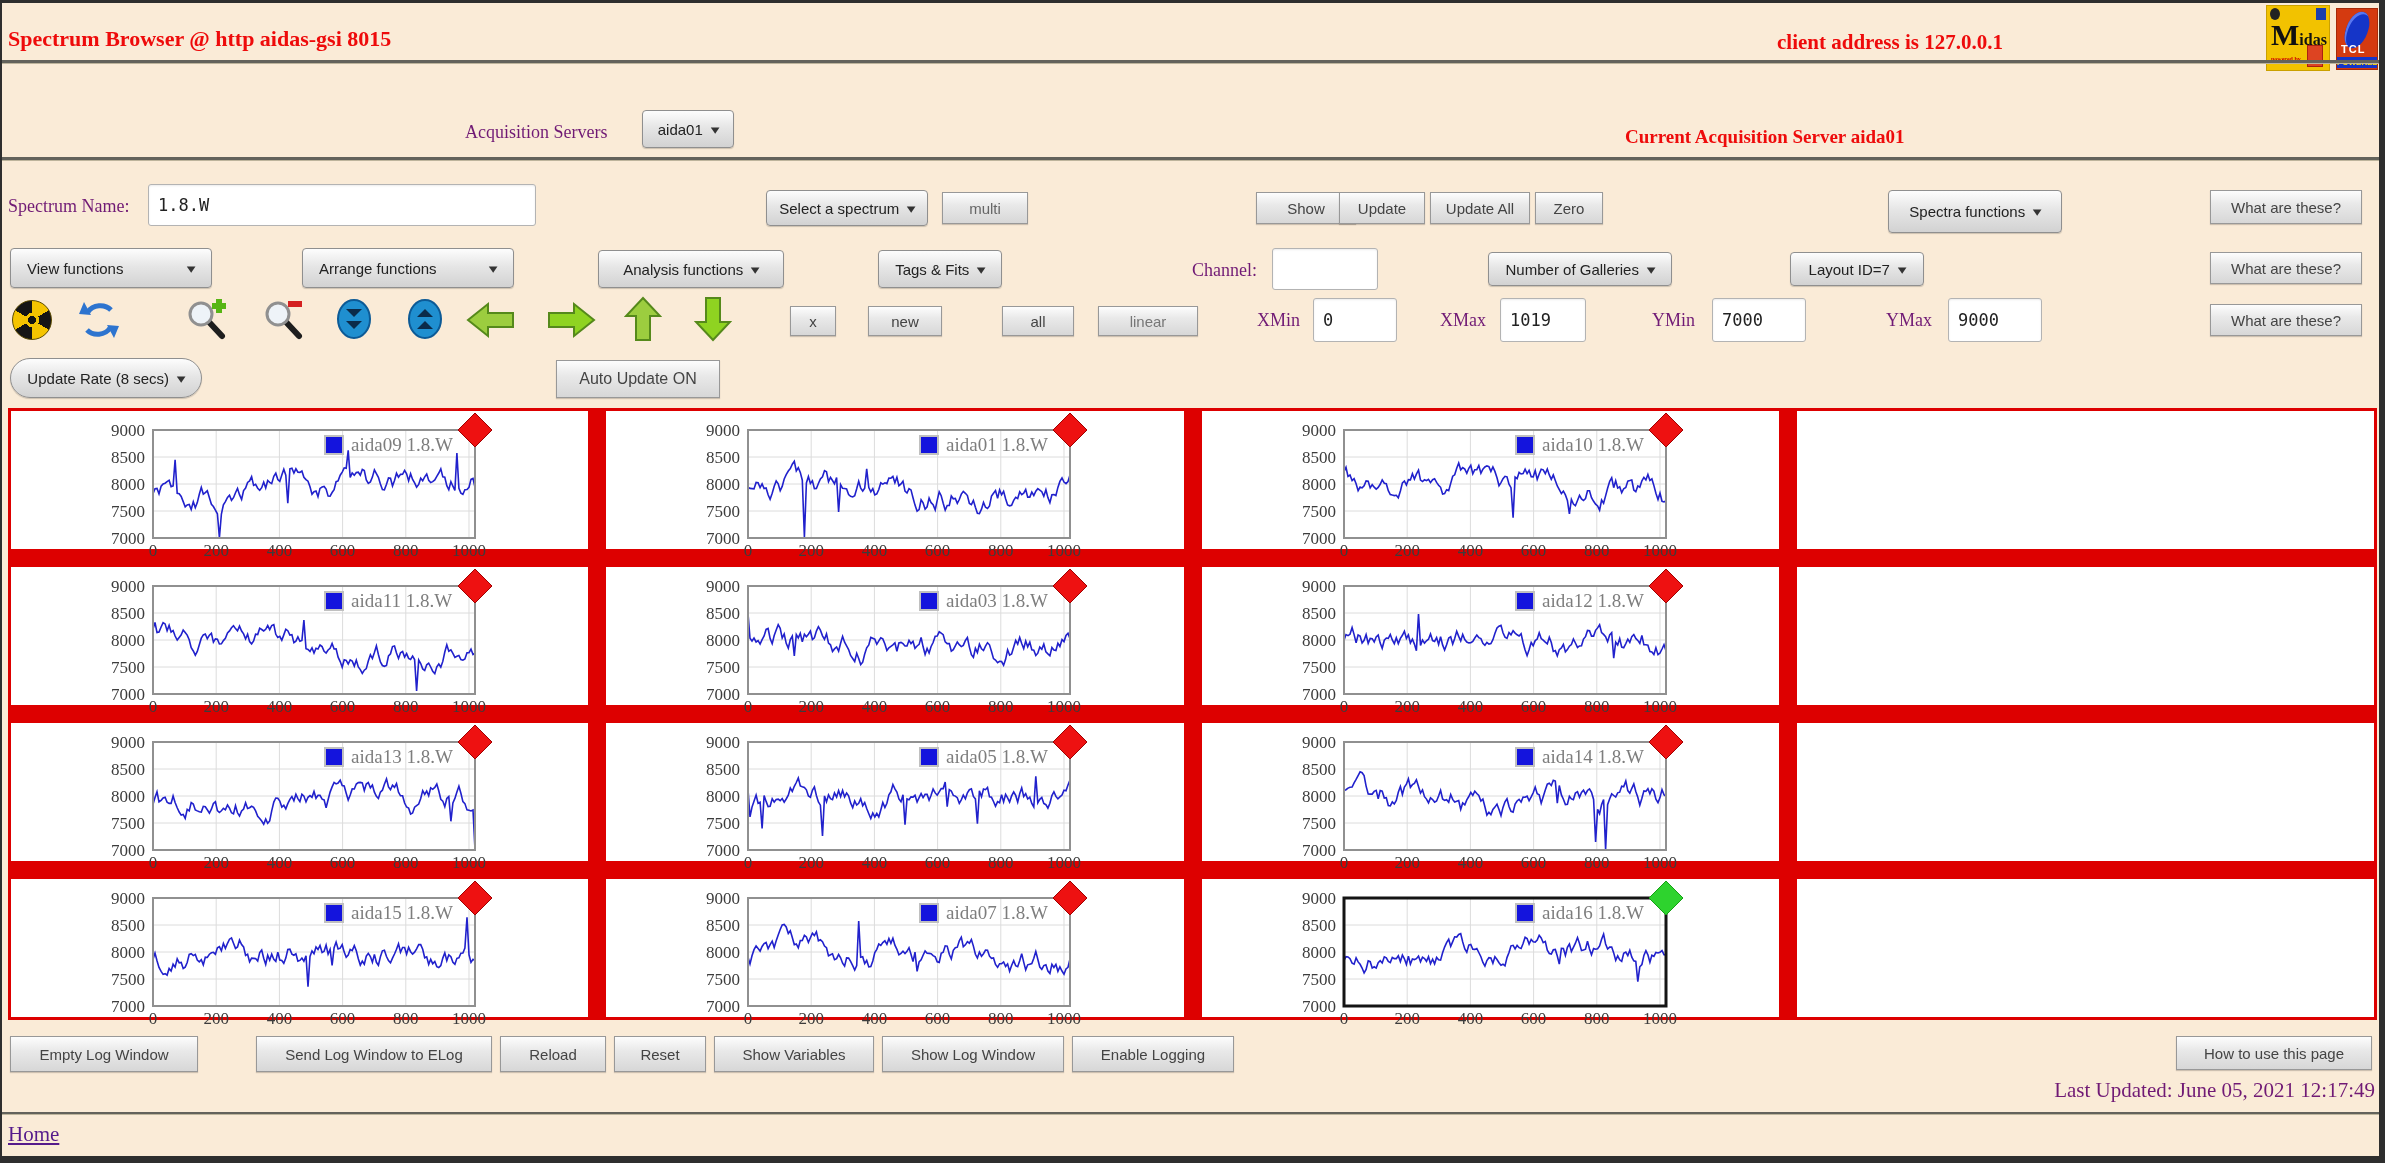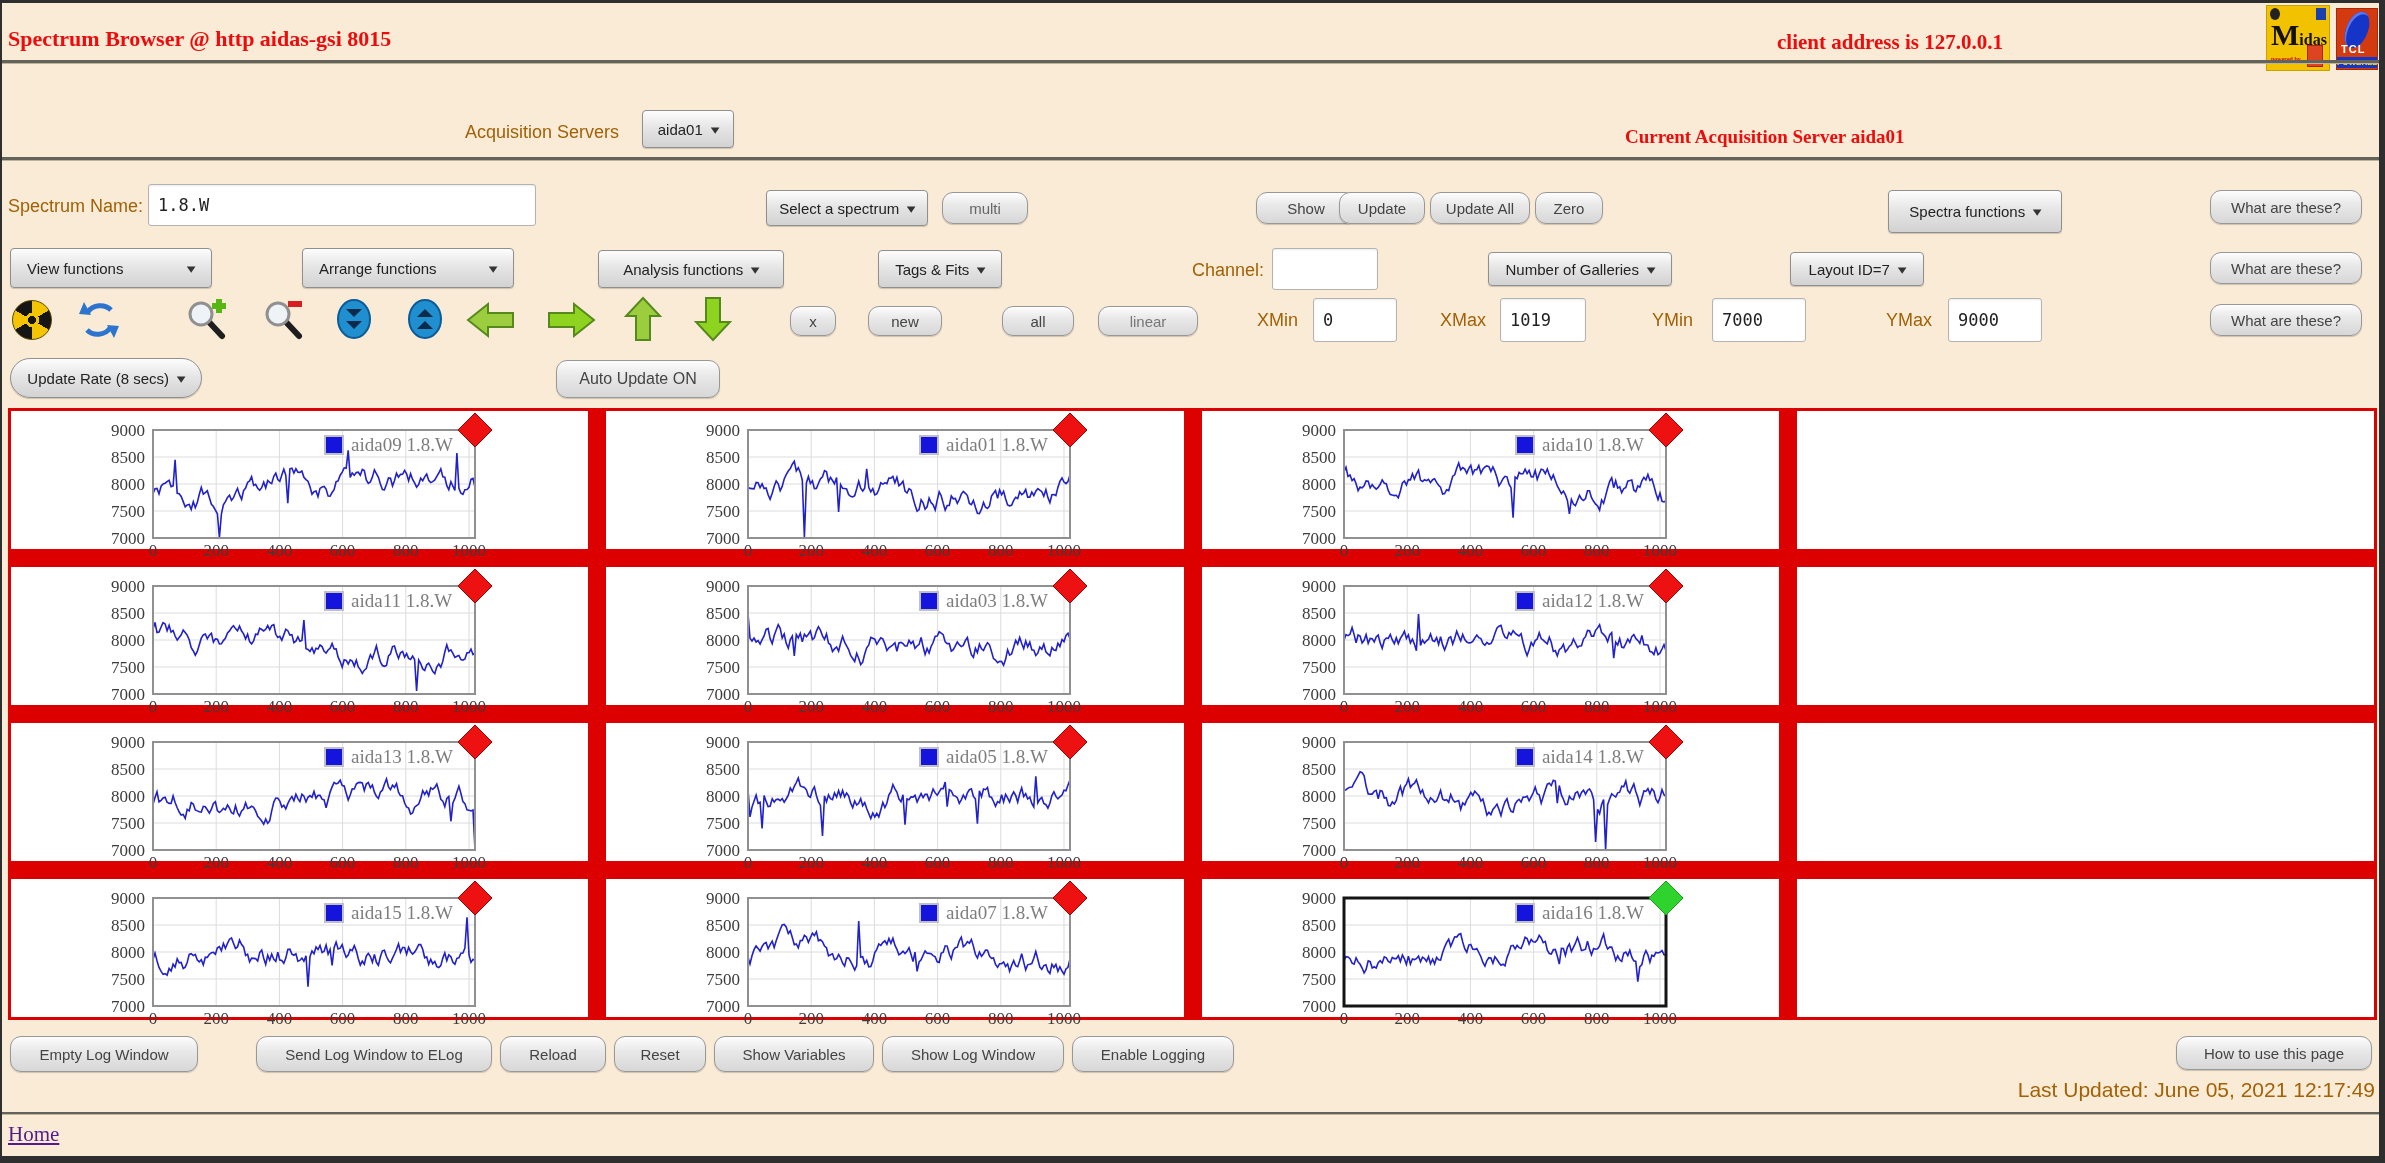--- a/index.html
+++ b/index.html
@@ -1,27 +1,27 @@
 <!DOCTYPE html>
 <html><head>
 <meta charset="utf-8">
 <style>
   html,body{margin:0;padding:0;}
   body{background:#faebd7;font-family:"Liberation Sans",sans-serif;}
   .page{position:relative;width:2385px;height:1163px;background:#faebd7;overflow:hidden;}
   .abs{position:absolute;}
   .edge{position:absolute;background:#2e2e2e;z-index:50;}
 
-  .rlabel{font-family:Liberation Sans, sans-serif;color:#a16207;font-size:18px;white-space:nowrap;}
+  .rlabel{font-family:Liberation Serif, serif;color:#701a75;font-size:18px;white-space:nowrap;}
   .rtitle{font-family:"Liberation Serif",serif;color:#ee0b0b;font-weight:bold;font-size:22px;white-space:nowrap;margin-top:8px;}
   .hr{position:absolute;left:0;width:2385px;background:#63625b;border-bottom:1px solid #bdb49c;}
 
   .btn{display:flex;align-items:center;justify-content:center;
        background:linear-gradient(#fdfdfd,#e9e9e9 40%,#d7d7d7);
-       border:1px solid #989898;border-radius:11px;color:#444;font-size:15px;
+       border:1px solid #989898;border-radius:0;color:#444;font-size:15px;
        box-shadow:0 1px 1px rgba(0,0,0,.18);cursor:pointer;white-space:nowrap;box-sizing:border-box;}
   .sel{display:flex;align-items:center;justify-content:center;gap:9px;padding:0 12px;
        background:linear-gradient(#fdfdfd,#e6e6e6 45%,#d2d2d2);
        border:1px solid #8f8f8f;border-radius:4px;color:#222;font-size:15px;
        box-shadow:0 1px 1px rgba(0,0,0,.18);cursor:pointer;white-space:nowrap;box-sizing:border-box;}
   .sel.spread{justify-content:space-between;padding:0 16px;}
   .chev{font-size:13px;color:#333;transform:scaleX(1.35);}
   .inp{background:#fff;border:1px solid #b3b3b3;border-radius:3px;padding:0 9px;
        font-family:"DejaVu Sans Mono",monospace;font-size:17px;color:#222;box-sizing:border-box;box-shadow:inset 0 1px 2px rgba(0,0,0,.08);}
 

